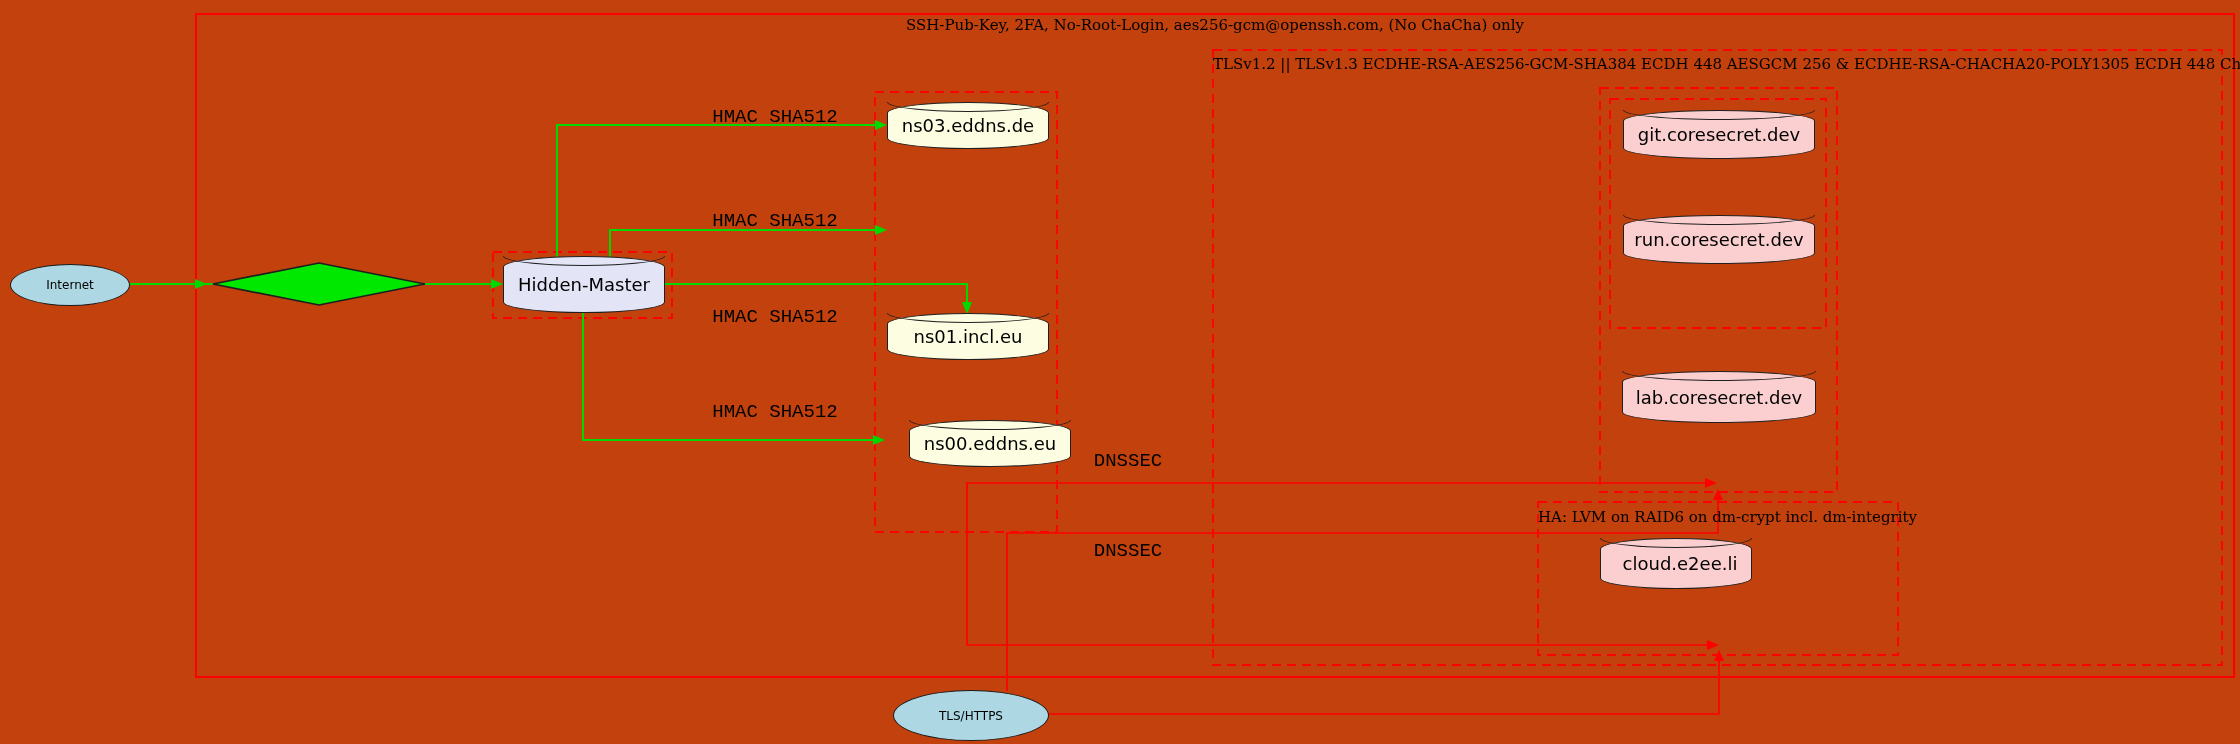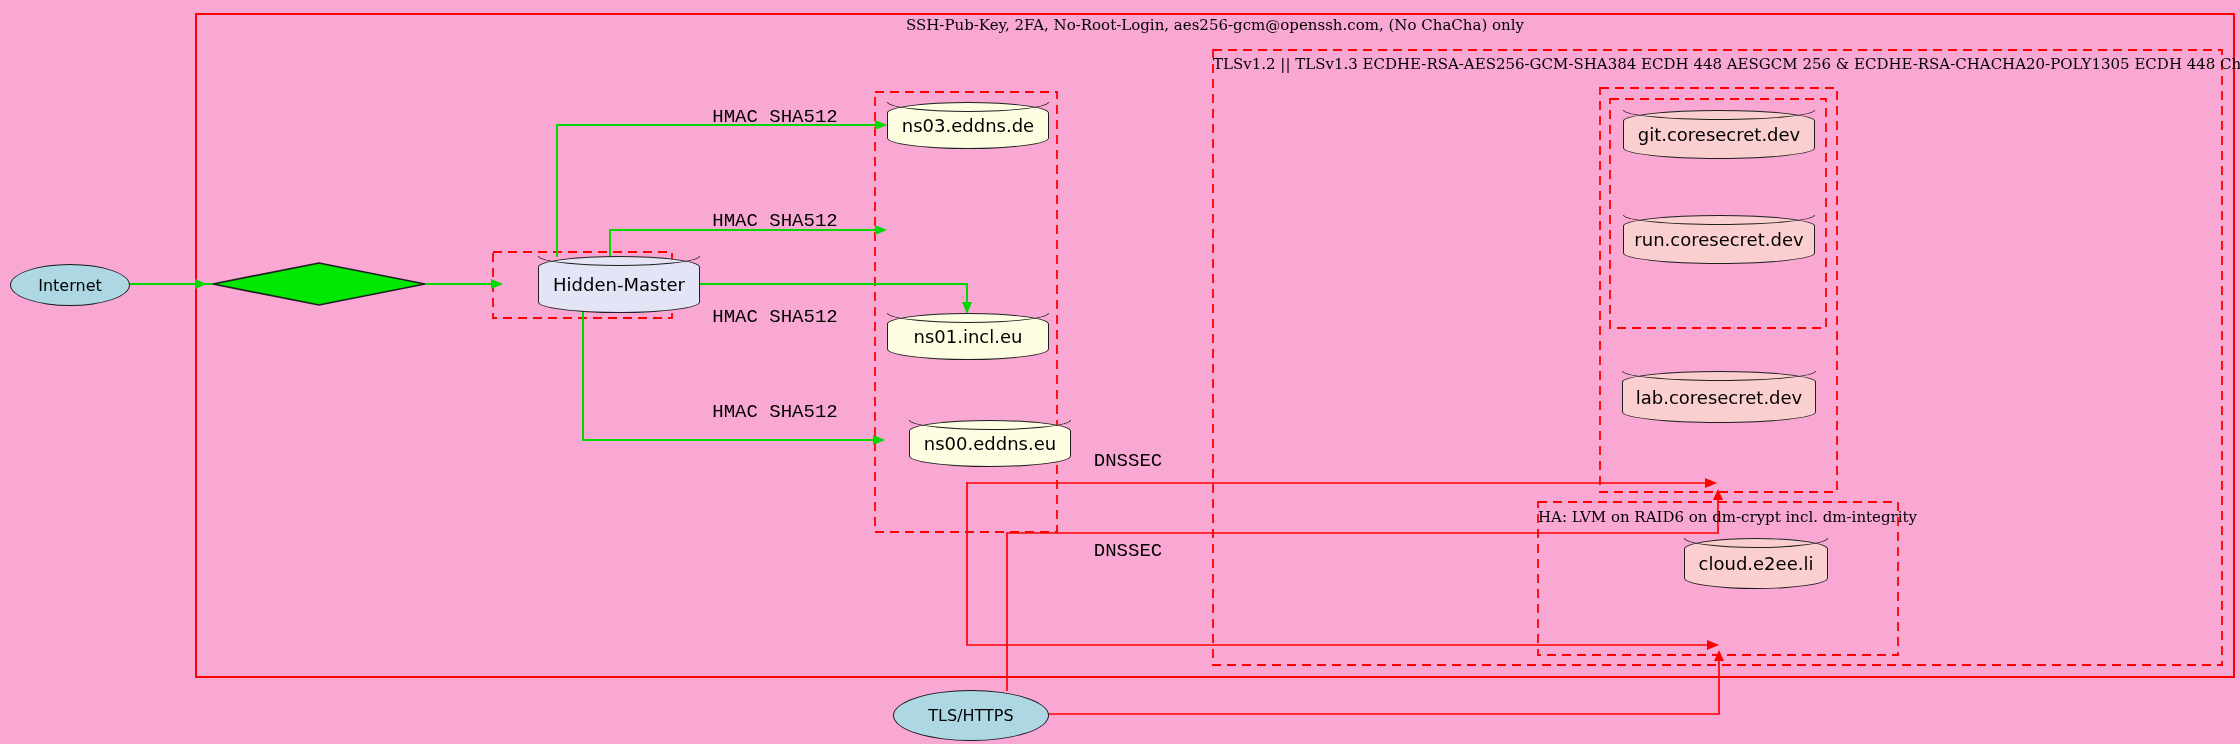--- a/index.html
+++ b/index.html
@@ -1,24 +1,24 @@
 <!DOCTYPE html>
 <html><head>
 <meta charset="utf-8">
 <style>
   html,body{margin:0;padding:0;background:#fff;}
-  #stage{position:relative;width:2240px;height:744px;background:#f9a8d4;overflow:hidden;
+  #stage{position:relative;width:2240px;height:744px;background:#c2410c;overflow:hidden;
          font-family:"DejaVu Sans",sans-serif;color:#000;}
   #wires{position:absolute;left:0;top:0;width:2240px;height:744px;}
 
   .node-label{pointer-events:none;text-align:center;}
 
   .ellipse{position:absolute;display:flex;align-items:center;justify-content:center;
            background:#aed7e4;border:1.7px solid #1a1a1a;border-radius:50%;
-           font-size:16px;}
+           font-size:12px;}
   .cyl{position:absolute;display:flex;align-items:center;justify-content:center;
        border:1.6px solid #1f1f1f;border-radius:50% / 11px;font-size:18px;}
   .cyl::before{content:"";position:absolute;left:-1px;right:-1px;top:-1px;height:9px;
        border:1.6px solid #1f1f1f;border-top:none;border-radius:0 0 50% 50% / 0 0 100% 100%;}
   .cyl-lavender{background:#e4e4f7;}
   .cyl-yellow{background:#fdfde1;}
   .cyl-pink{background:#fbcfcf;}
 
   .diamond-text{position:absolute;display:flex;align-items:center;justify-content:center;
        font-size:18px;}
@@ -80,21 +80,21 @@
 
   <div class="cluster-label" style="left:196px;top:16px;width:2038px;">SSH-Pub-Key, 2FA, No-Root-Login, aes256-gcm@openssh.com, (No ChaCha) only</div>
   <div class="cluster-label" style="left:1213px;top:55px;width:1009px;">TLSv1.2 || TLSv1.3 ECDHE-RSA-AES256-GCM-SHA384 ECDH 448 AESGCM 256 &amp; ECDHE-RSA-CHACHA20-POLY1305 ECDH 448 ChaCha20 256</div>
   <div class="cluster-label" style="left:1538px;top:508px;width:360px;">HA: LVM on RAID6 on dm-crypt incl. dm-integrity</div>
 
   <div class="ellipse" style="left:10px;top:264px;width:118px;height:40px;">
     <span class="node-label">Internet</span>
   </div>
 
 
-  <div class="cyl cyl-lavender" style="left:503px;top:256px;width:160px;height:55px;margin-left:35px;">
+  <div class="cyl cyl-lavender" style="left:503px;top:256px;width:160px;height:55px;">
     <span class="node-label">Hidden-Master</span>
   </div>
 
   <div class="cyl cyl-yellow" style="left:887px;top:102px;width:160px;height:45px;">
     <span class="node-label">ns03.eddns.de</span>
   </div>
   <div class="cyl cyl-yellow" style="left:887px;top:313px;width:160px;height:45px;">
     <span class="node-label">ns01.incl.eu</span>
   </div>
   <div class="cyl cyl-yellow" style="left:909px;top:420px;width:160px;height:45px;">
@@ -103,21 +103,21 @@
 
   <div class="cyl cyl-pink" style="left:1623px;top:215px;width:190px;height:47px;">
     <span class="node-label">run.coresecret.dev</span>
   </div>
   <div class="cyl cyl-pink" style="left:1623px;top:110px;width:190px;height:47px;">
     <span class="node-label">git.coresecret.dev</span>
   </div>
   <div class="cyl cyl-pink" style="left:1622px;top:371px;width:192px;height:50px;">
     <span class="node-label">lab.coresecret.dev</span>
   </div>
-  <div class="cyl cyl-pink" style="left:1684px;top:538px;width:142px;height:49px;">
+  <div class="cyl cyl-pink" style="left:1600px;top:538px;width:142px;height:49px;padding-left:8px;">
     <span class="node-label">cloud.e2ee.li</span>
   </div>
 
   <div class="ellipse" style="left:893px;top:690px;width:154px;height:49px;">
     <span class="node-label">TLS/HTTPS</span>
   </div>
 
   <div class="edge-label" style="left:775px;top:117px;">HMAC SHA512</div>
   <div class="edge-label" style="left:775px;top:221px;">HMAC SHA512</div>
   <div class="edge-label" style="left:775px;top:317px;">HMAC SHA512</div>

